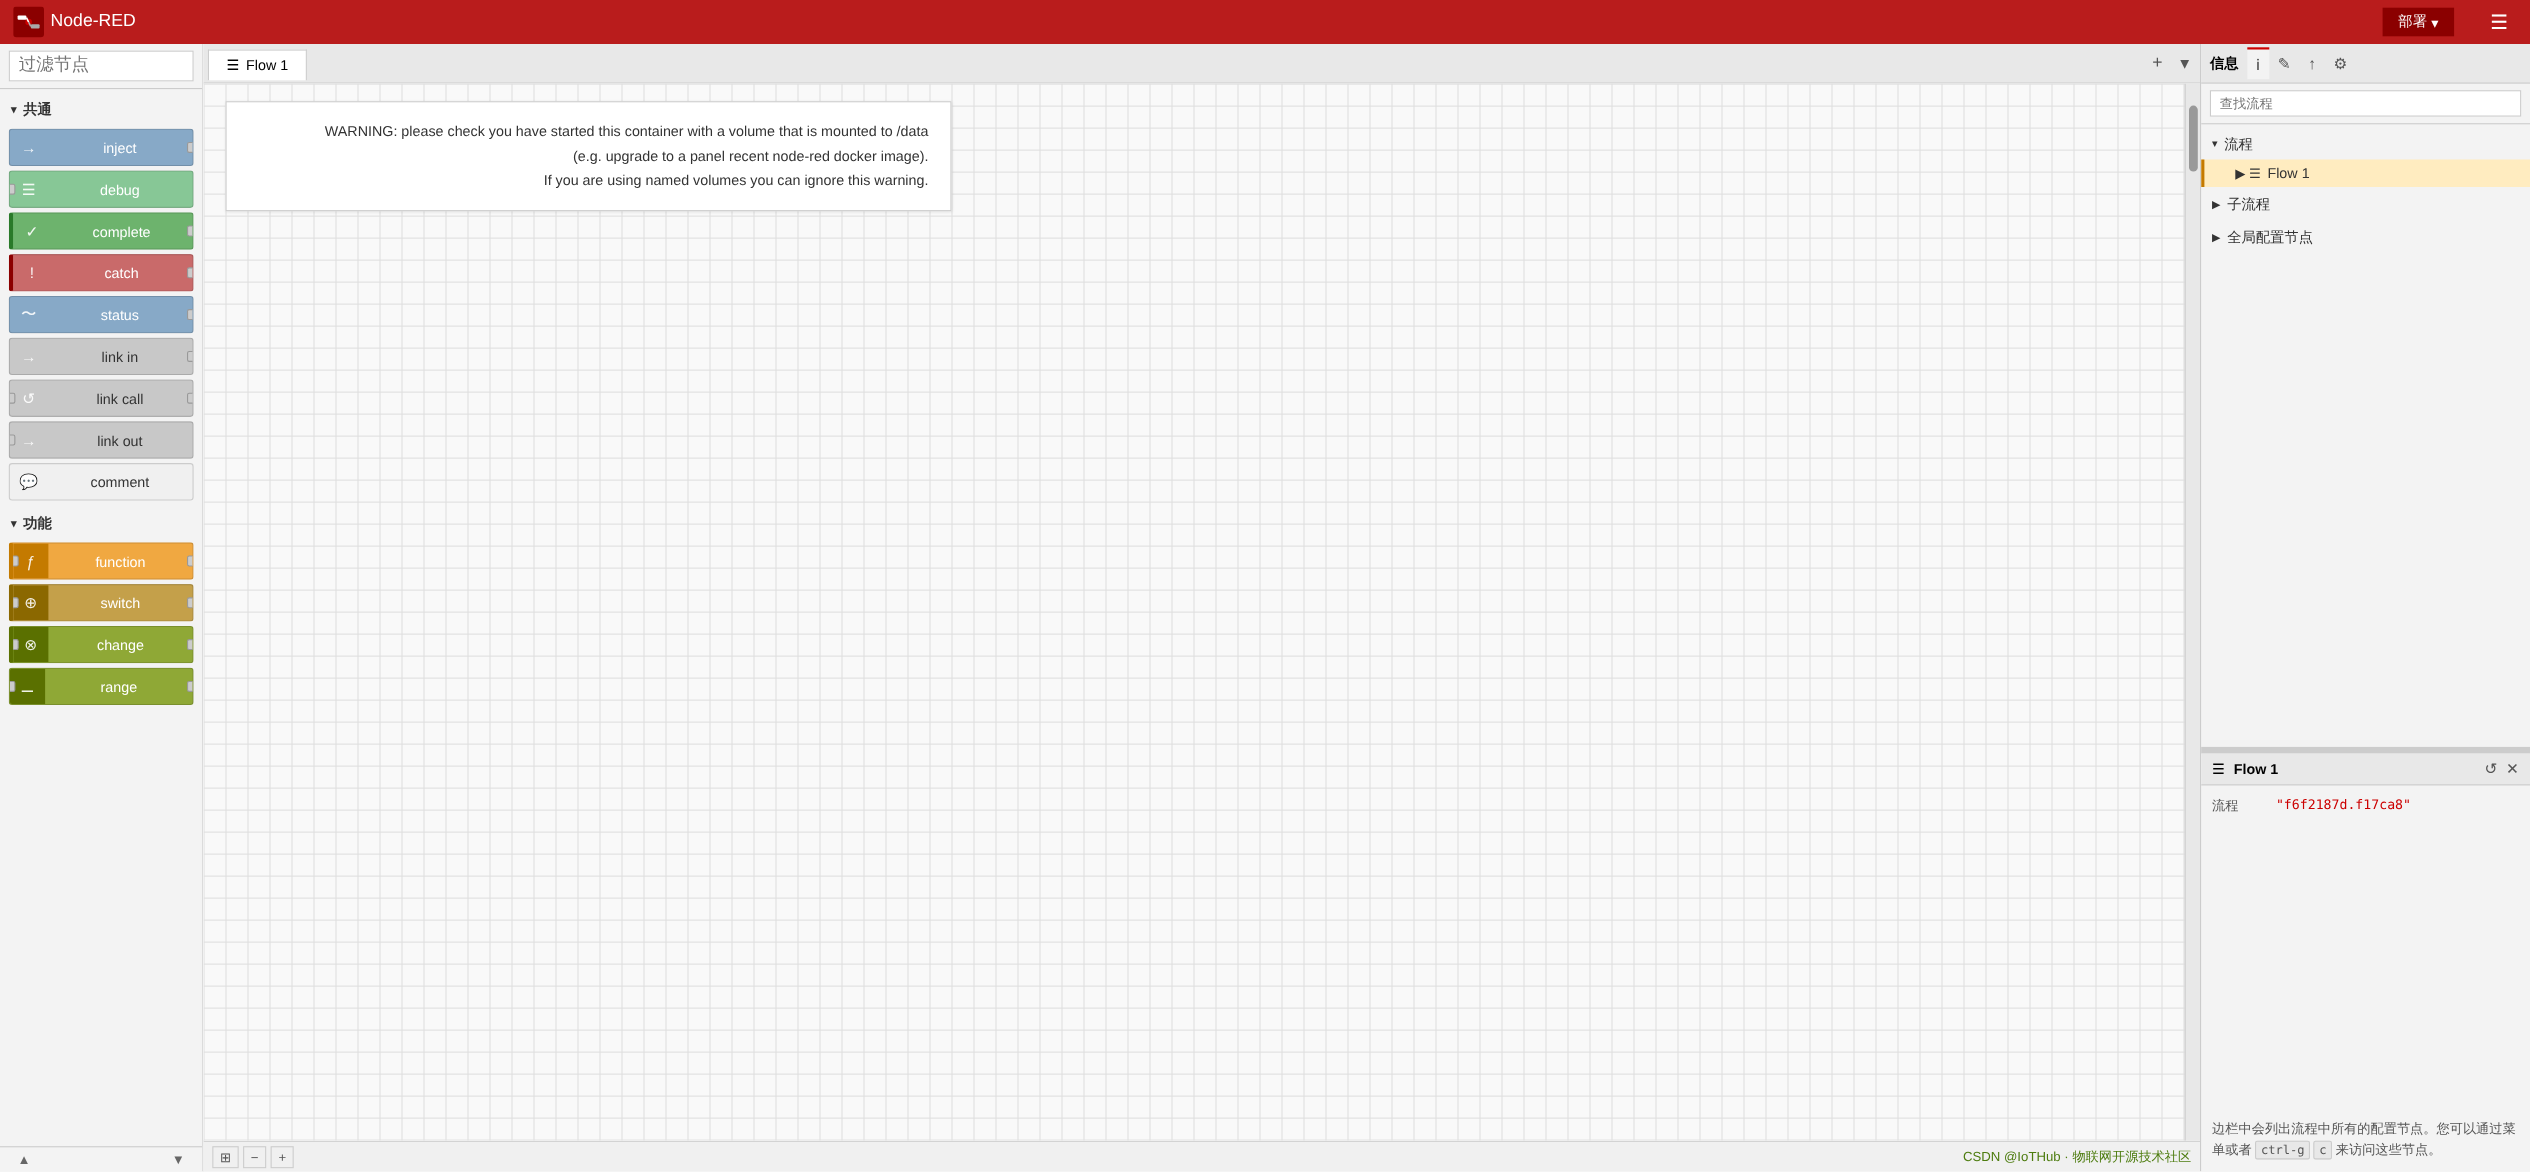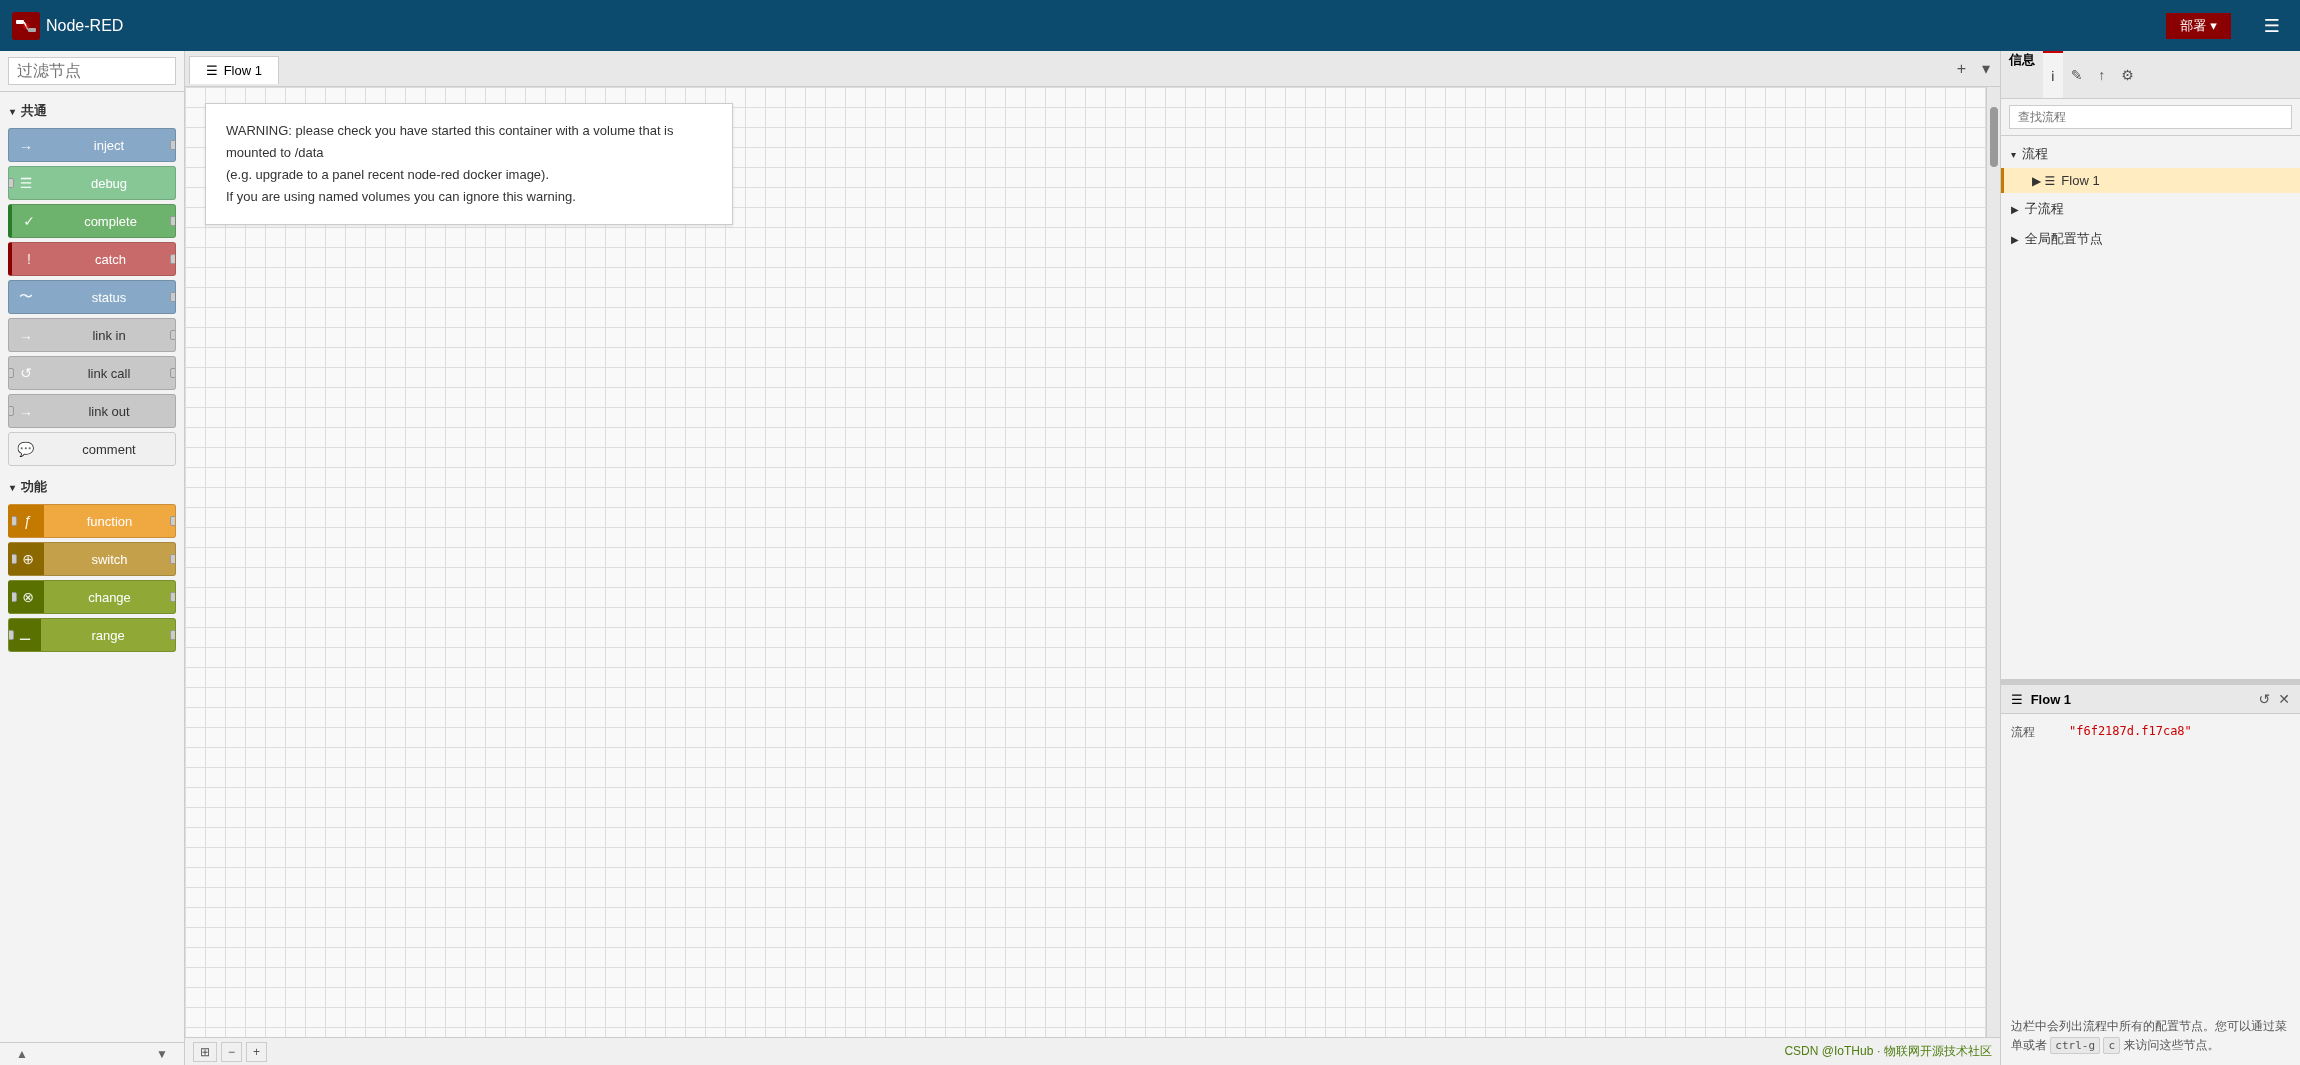--- a/index.html
+++ b/index.html
@@ -1,21 +1,21 @@
 <!DOCTYPE html>
 <html><head>
   <meta charset="utf-8">
   <style>
     * { box-sizing: border-box; margin: 0; padding: 0; }
     body { font-family: 'Segoe UI', Arial, sans-serif; font-size: 13px; background: #f0f0f0; display: flex; flex-direction: column; height: 100vh; overflow: hidden; }
 
     
     #topbar {
-      background: #0c4a6e;
-      height: 51px;
+      background: #b91c1c;
+      height: 40px;
       display: flex;
       align-items: center;
       justify-content: space-between;
       padding: 0 12px;
       flex-shrink: 0;
     }
     #topbar-left { display: flex; align-items: center; gap: 8px; }
     #topbar-logo { display: flex; align-items: center; gap: 6px; }
     .logo-icon { width: 28px; height: 28px; }
     .logo-text { color: #fff; font-size: 16px; font-weight: 500; }
@@ -241,28 +241,29 @@
         linear-gradient(to bottom, #ddd 1px, transparent 1px);
       background-size: 20px 20px;
       position: relative;
     }
 
     
     #warning-box {
       position: absolute;
       top: 16px;
       left: 20px;
-      width: 528px;
+      width: 660px;
       background: #fff;
       border: 1px solid #ccc;
       padding: 16px 20px;
       font-size: 13px;
       color: #333;
       line-height: 1.7;
       box-shadow: 0 1px 3px rgba(0,0,0,0.1);
+      text-align: right;
     }
 
     #canvas-bottom-bar {
       height: 28px;
       background: #f0f0f0;
       border-top: 1px solid #ccc;
       display: flex;
       align-items: center;
       justify-content: space-between;
       padding: 0 8px;
@@ -284,23 +285,24 @@
       width: 300px;
       background: #f3f3f3;
       border-left: 1px solid #ccc;
       display: flex;
       flex-direction: column;
       flex-shrink: 0;
       overflow: hidden;
     }
     #right-sidebar-tabs {
       display: flex;
+      align-items: center;
       background: #e8e8e8;
       border-bottom: 1px solid #ccc;
-      height: 48px;
+      height: 36px;
       padding: 0 8px;
     }
     .sidebar-tab-btn {
       background: transparent;
       border: none;
       padding: 4px 8px;
       cursor: pointer;
       font-size: 14px;
       color: #555;
     }

